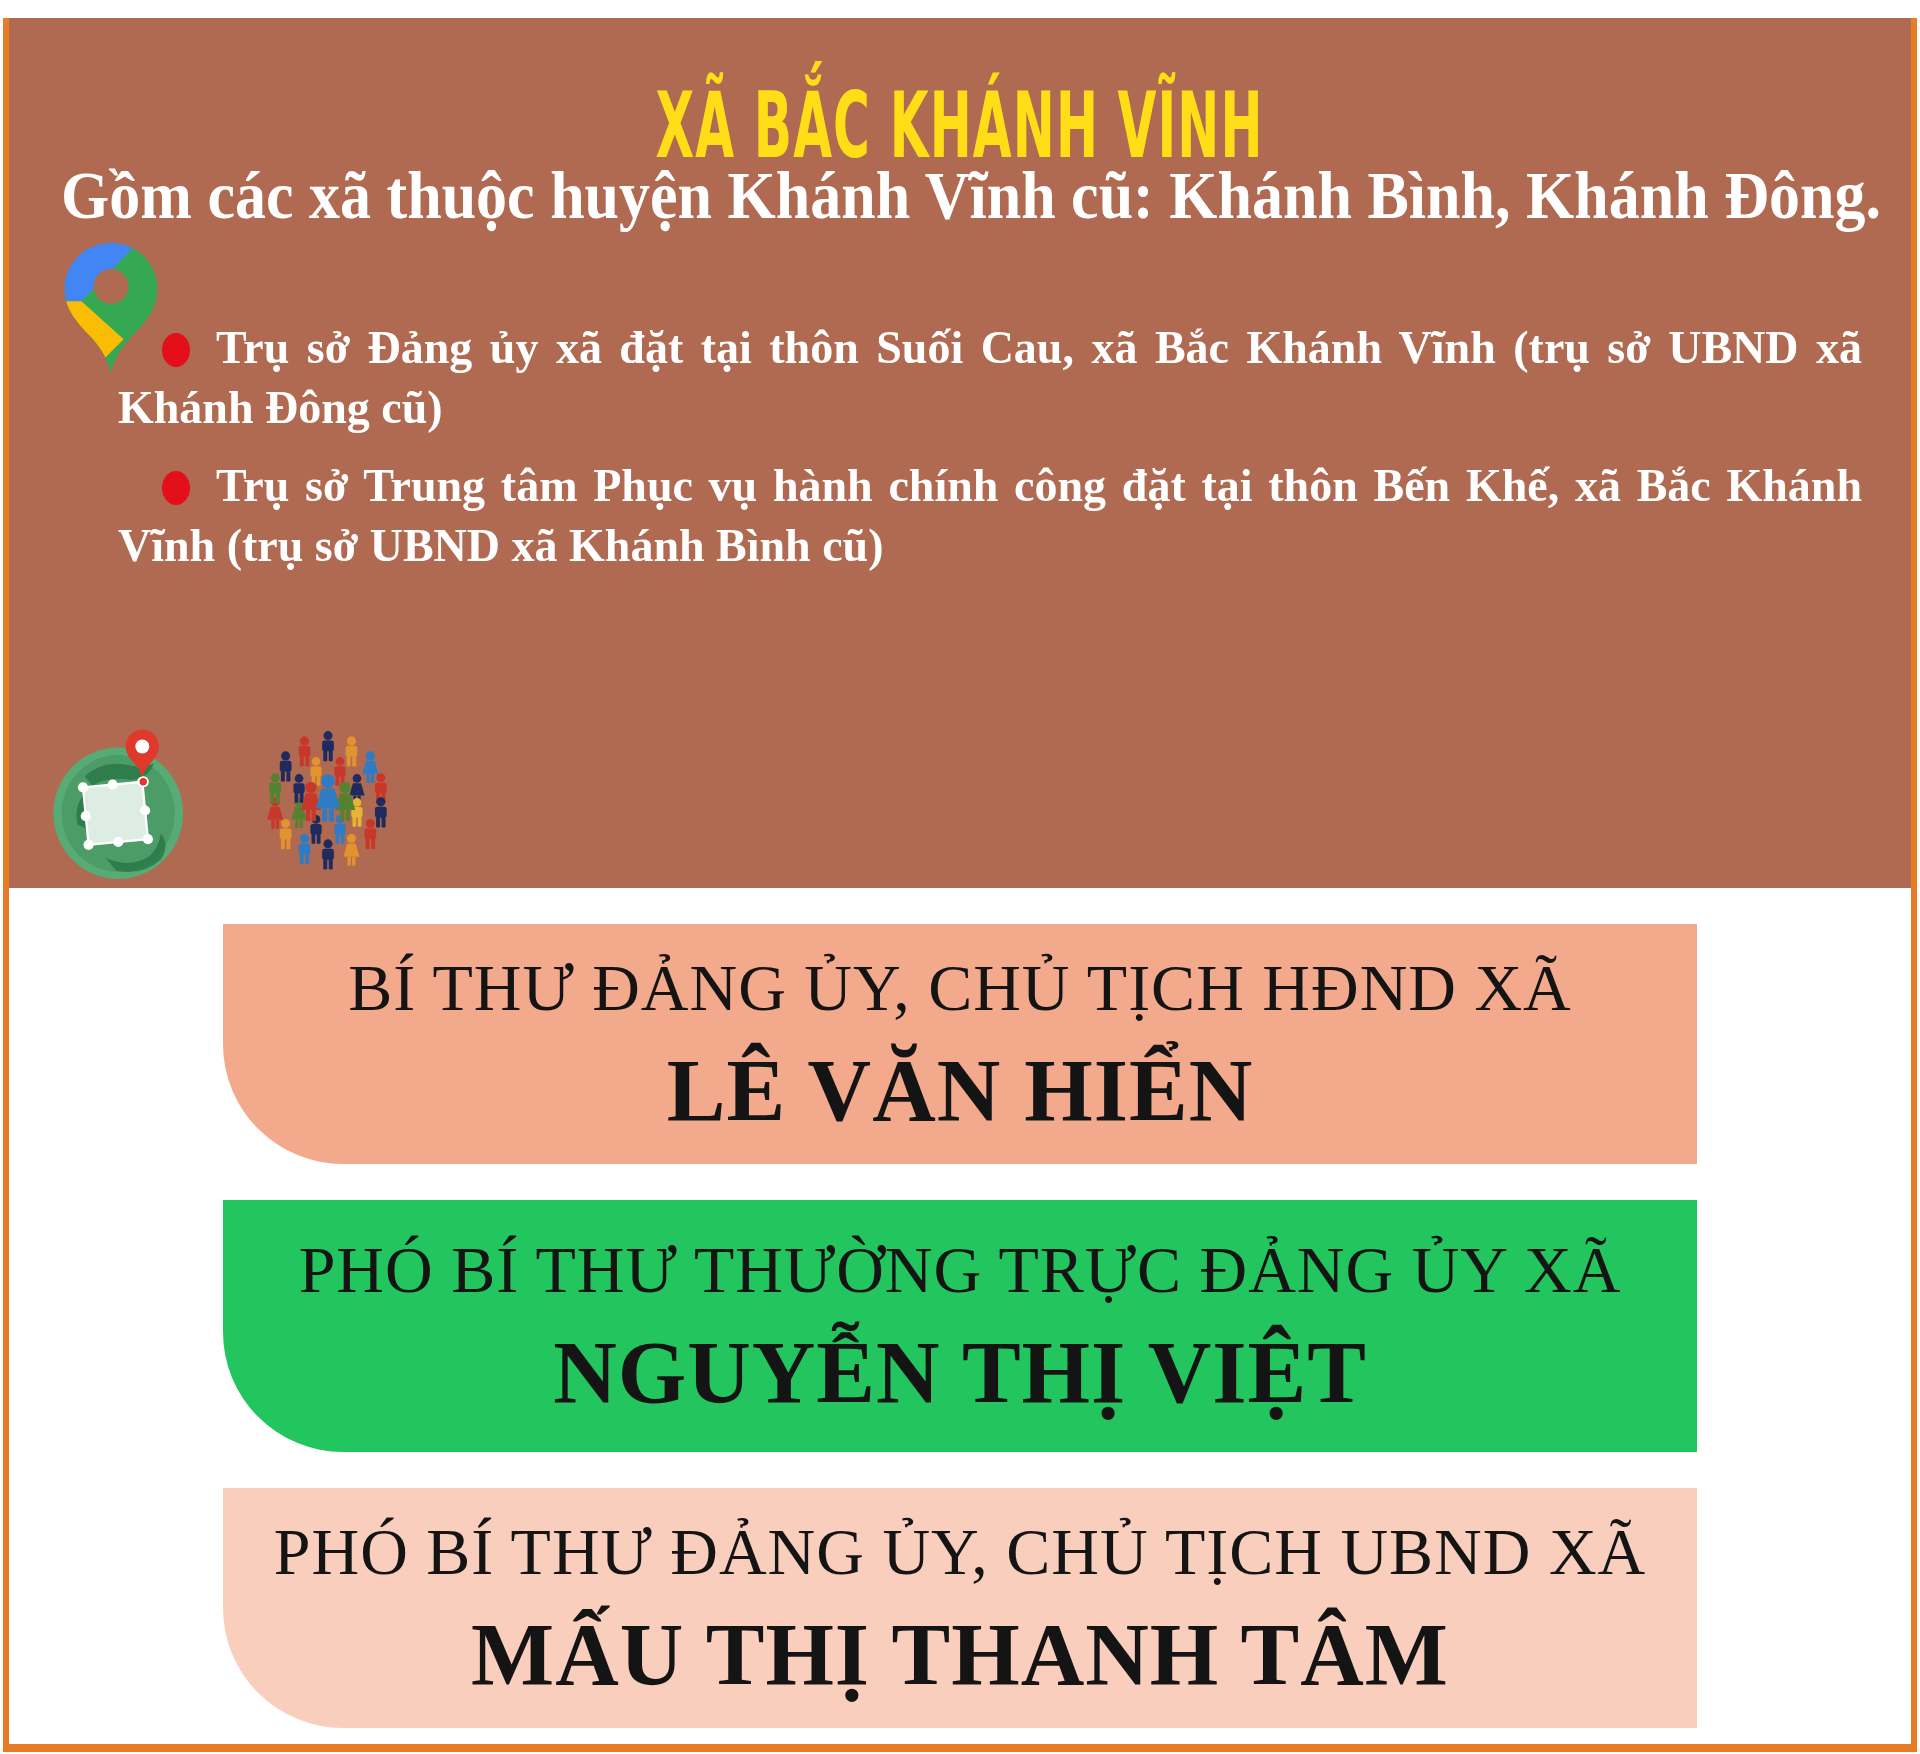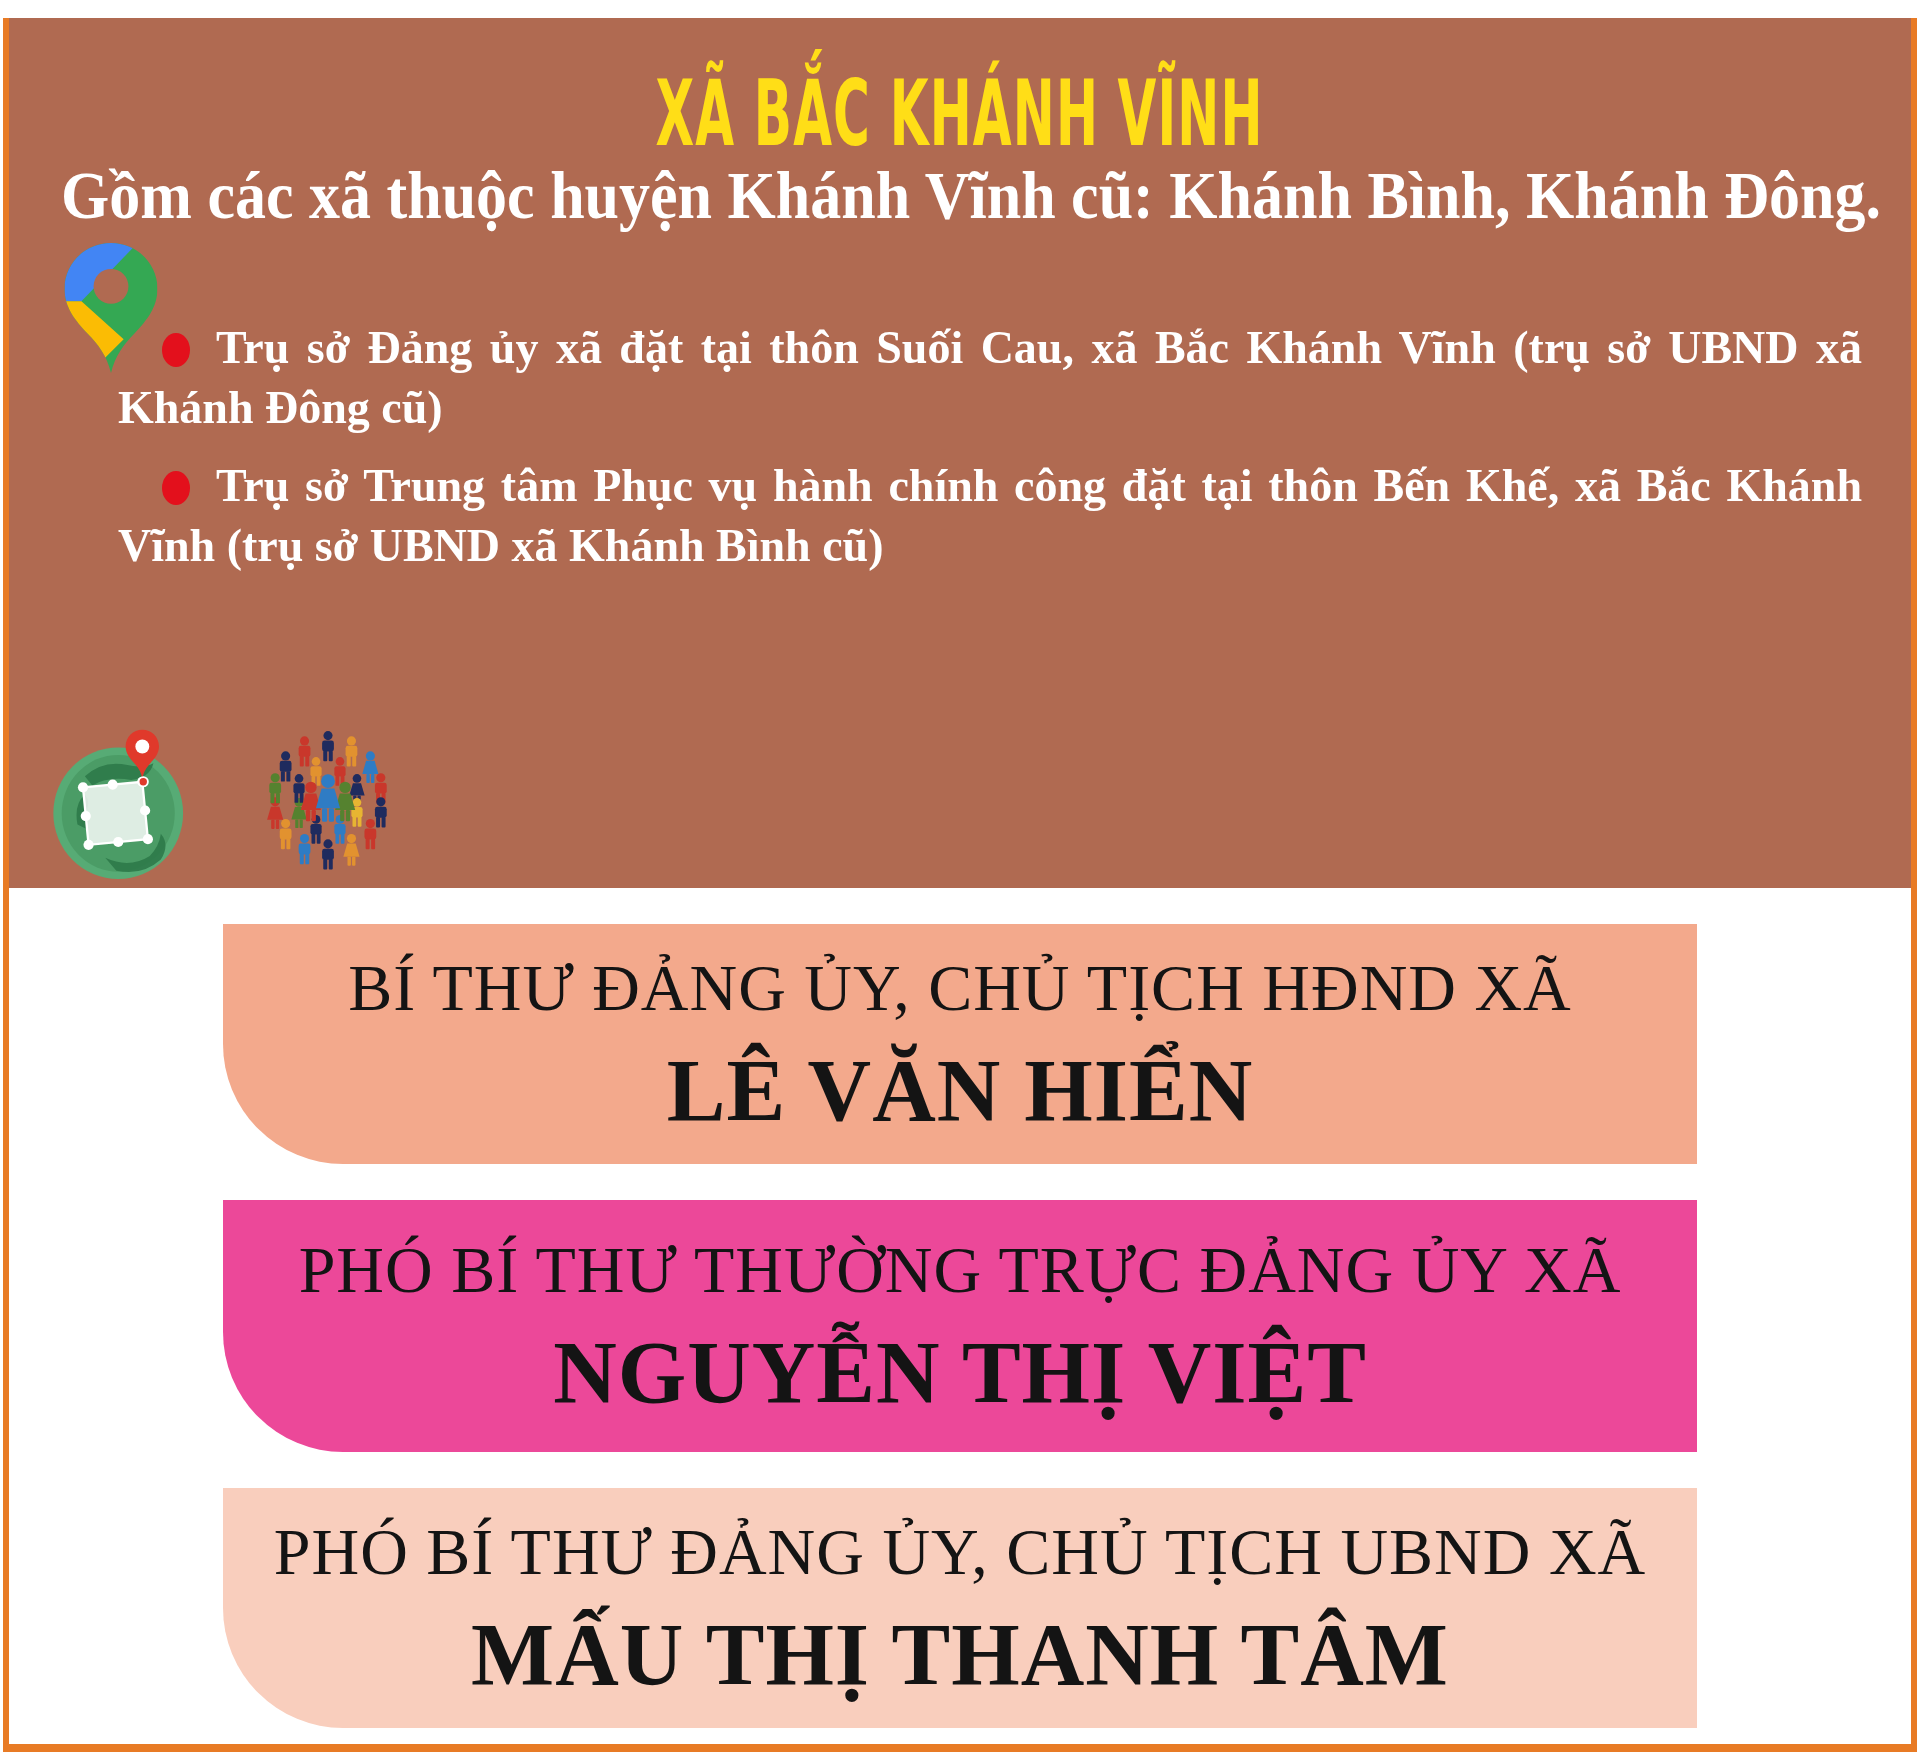--- a/index.html
+++ b/index.html
@@ -7,21 +7,21 @@
           font-family:"Liberation Serif", serif; overflow:hidden; }
 
   .frame { position:absolute; left:3px; top:18px; width:1914px; height:1734px;
            box-sizing:border-box;
            border-left:6px solid #E87B25; border-right:6px solid #E87B25;
            border-bottom:8px solid #E87B25; }
 
   
   .panel { position:relative; width:100%; height:870px; background:#B06A51; }
 
-  .title-row { position:absolute; top:52px; left:0; width:100%; text-align:center;
+  .title-row { position:absolute; top:64px; left:0; width:100%; text-align:center;
                color:#FFDE17; font-family:"DejaVu Sans", sans-serif; font-weight:bold;
                font-size:88px; line-height:1.0; }
   .title-row .squeeze { display:inline-block; transform:scaleX(0.57) scaleY(1.04);
                         transform-origin:50% 50%; letter-spacing:2px; white-space:nowrap; }
 
   .subtitle-row { position:absolute; top:146px; left:0; width:100%; text-align:center;
                   color:#FFFFFF; font-weight:bold; font-size:62px; line-height:1.0;padding-left:11px; }
   .subtitle-row .tall { display:inline-block; transform:scaleY(1.10); white-space:nowrap; }
 
   .gmap-pin { position:absolute; left:49px; top:224px; width:106px; height:132px; }
@@ -38,21 +38,21 @@
   .ppl-ic   { width:152px; height:152px; flex:0 0 auto; margin-left:58px; }
   .stat-label { color:#FFDD1E; font-weight:bold; font-size:60px; white-space:nowrap;
                 margin-left:24px; padding-top:10px; }
 
   
   .main { position:relative; width:100%; background:#ffffff; padding-top:36px; }
   .card { width:1474px; margin-left:214px; border-radius:0 0 0 120px;
           display:flex; flex-direction:column; justify-content:center; align-items:center;
           text-align:center; color:#141414; }
   .card.c1 { height:240px; background:#F3A98C; }
-  .card.c2 { height:252px; background:#ec4899; margin-top:36px; }
+  .card.c2 { height:252px; background:#22c55e; margin-top:36px; }
   .card.c3 { height:240px; background:#F9CEBD; margin-top:36px; }
   .role { font-size:66px; font-weight:400; letter-spacing:1px; line-height:1.12; }
   .name { font-size:88px; font-weight:bold; letter-spacing:1px; line-height:1.05; margin-top:20px; }
 
   svg { display:block; width:100%; height:100%; }
 </style>
 </head>
 <body>
 
 <div class="page">

